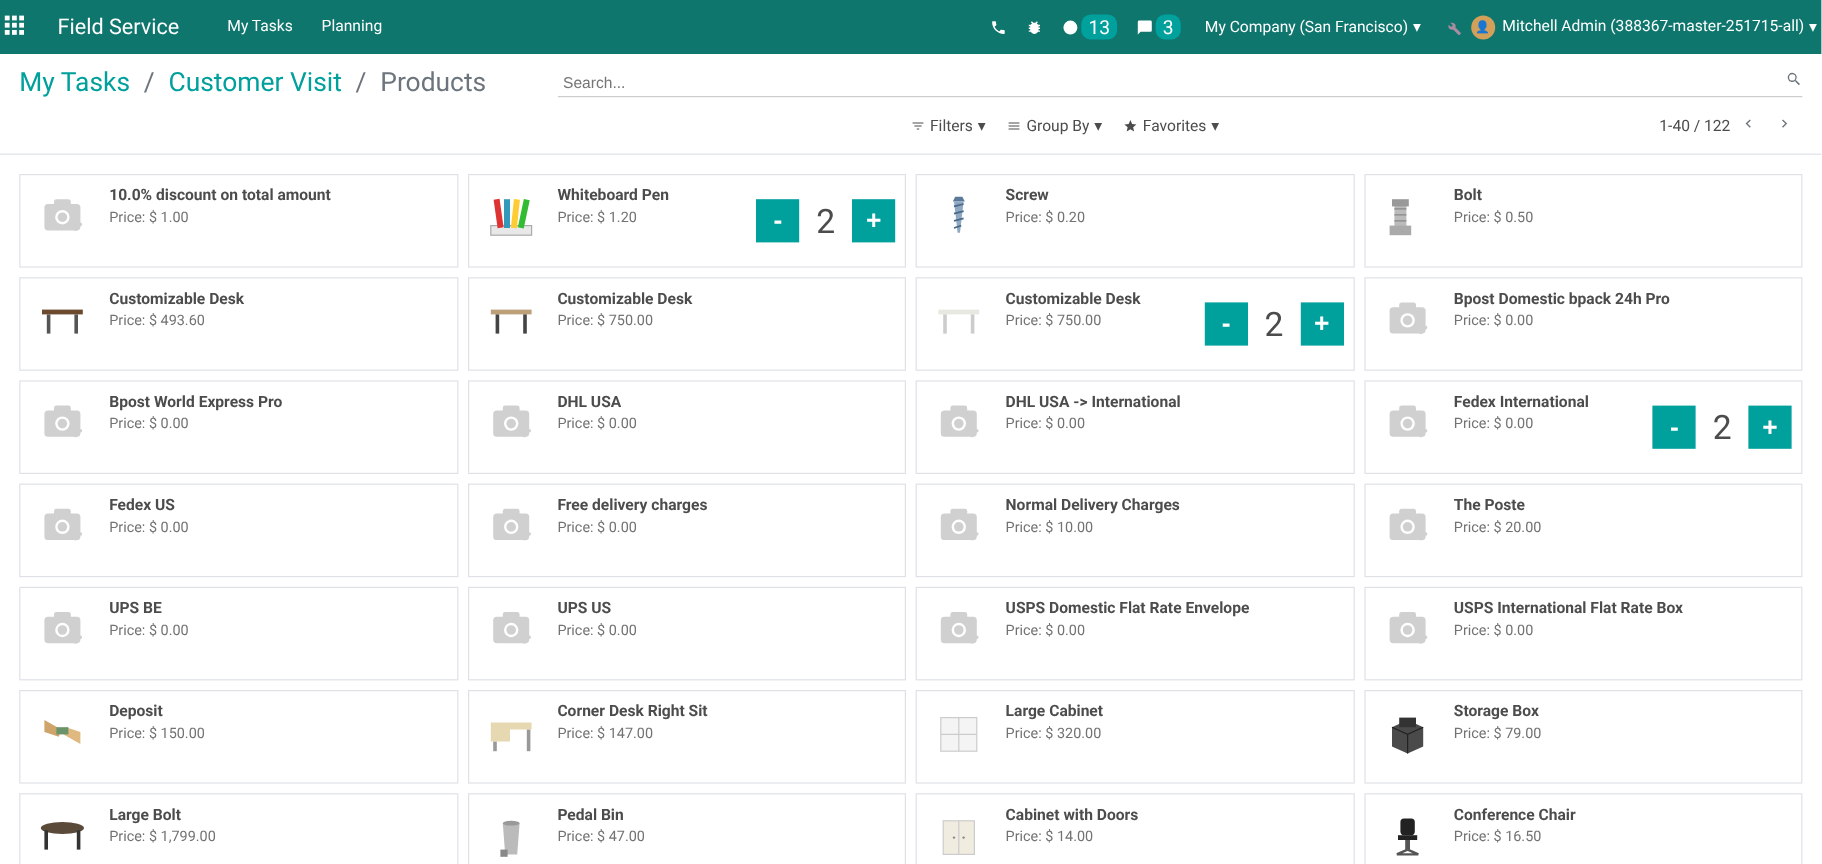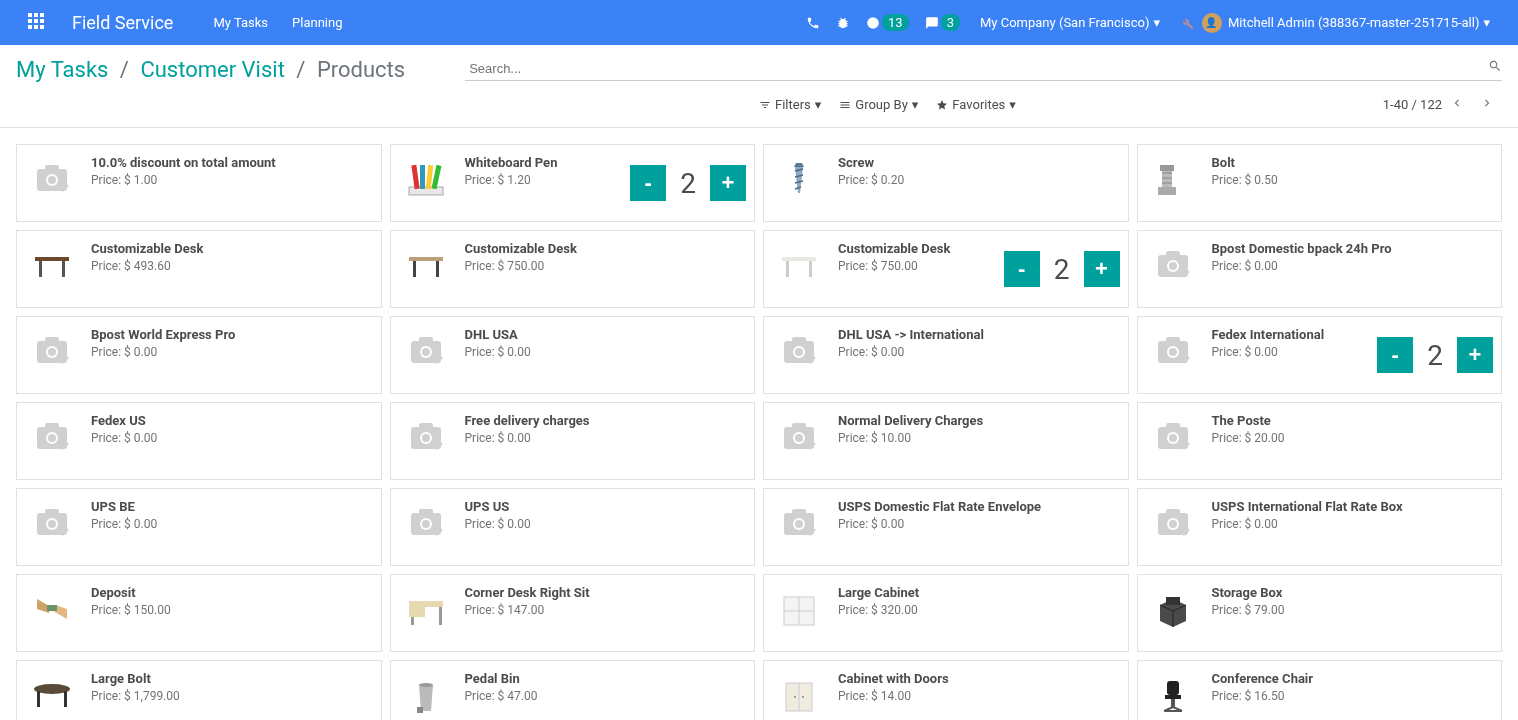--- a/index.html
+++ b/index.html
@@ -1,26 +1,26 @@
 <!DOCTYPE html>
 <html><head>
 <meta charset="utf-8">
 <style>
 * { box-sizing: border-box; margin: 0; padding: 0; }
 body { font-family: -apple-system, BlinkMacSystemFont, "Segoe UI", Roboto, Arial, sans-serif; font-size: 13px; color: #4c4c4c; background: #fff; }
 
 
-.navbar { background: #3b82f6; color: #fff; height: 45px; display: flex; align-items: center; padding: 0 28px; }
+.navbar { background: #0f766e; color: #fff; height: 45px; display: flex; align-items: center; padding: 0 4px; }
 .navbar .apps-icon { width: 20px; height: 20px; display: grid; grid-template-columns: repeat(3,4px); grid-template-rows: repeat(3,4px); gap: 2px; margin-right: 24px; cursor: pointer; }
 .navbar .apps-icon span { background: #fff; }
 .navbar .brand { font-size: 18px; font-weight: 400; margin-right: 40px; }
 .navbar .menu-item { color: #fff; text-decoration: none; margin-right: 24px; font-size: 13px; cursor: pointer; }
 .navbar .spacer { flex: 1; }
 .navbar .nav-icon { margin: 0 8px; cursor: pointer; fill: #fff; display: flex; align-items: center; }
-.navbar .badge { background: #00a09d; color: #fff; font-size: 13px; border-radius: 8px; padding: 1px 6px; margin-left: 2px; }
+.navbar .badge { background: #00a09d; color: #fff; font-size: 16px; border-radius: 8px; padding: 1px 6px; margin-left: 2px; }
 .navbar .company { margin: 0 12px; cursor: pointer; display: flex; align-items: flex-end; font-size: 13px; }
 .navbar .user { display: flex; align-items: center; cursor: pointer; font-size: 13px; }
 .navbar .avatar { width: 20px; height: 20px; border-radius: 50%; background: #d3a05a; margin-right: 6px; display:flex; align-items:center; justify-content:center; font-size:10px; color:#fff;}
 .caret { margin-left: 4px; }
 
 
 .control-panel { padding: 12px 16px 0 16px; border-bottom: 1px solid #dee2e6; }
 .cp-top { display: flex; justify-content: space-between; align-items: flex-start; }
 .breadcrumbs { font-size: 22px; color: #6c757d; }
 .breadcrumbs a { color: #00a09d; text-decoration: none; }

